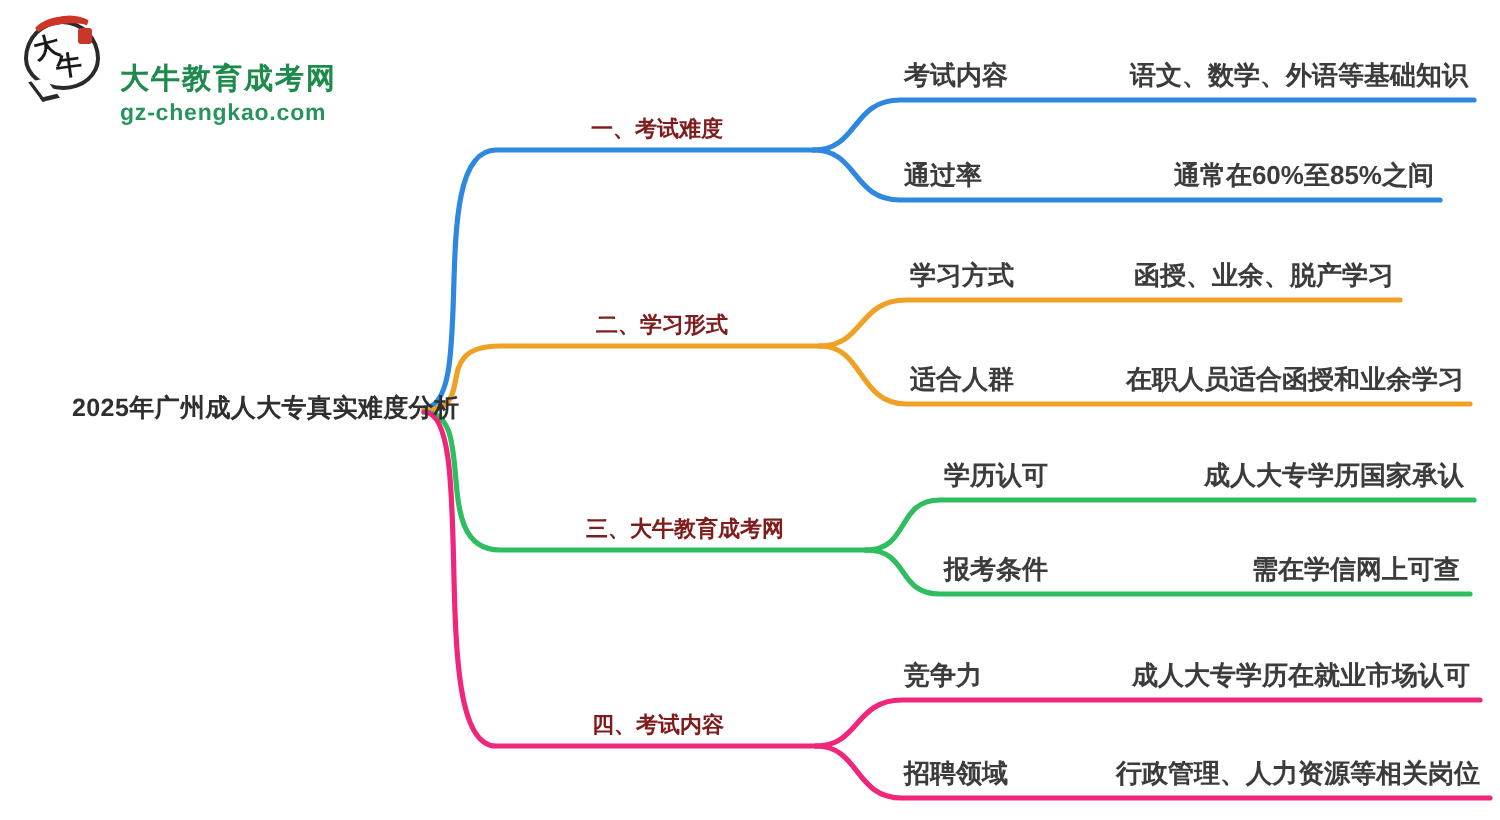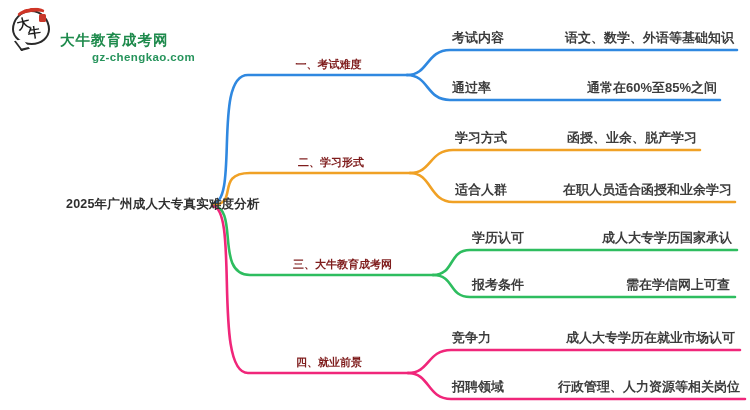--- a/index.html
+++ b/index.html
@@ -6,21 +6,21 @@
   .canvas{
     position:relative;width:750px;height:410px;background:#ffffff;
     font-family:"Liberation Sans","DejaVu Sans",sans-serif;overflow:hidden;
   }
   svg.links{position:absolute;left:0;top:0;width:750px;height:410px;}
   svg.links path{fill:none;stroke-width:2.6;stroke-linecap:round;stroke-linejoin:round;}
 
   .root-title{
     position:absolute;left:36px;top:195px;width:180px;height:18px;
     font-size:12.5px;font-weight:700;color:#2f2f2f;letter-spacing:0.2px;
-    display:flex;align-items:center;white-space:nowrap;margin-left:30px;
+    display:flex;align-items:center;white-space:nowrap;
   }
   .branch-label{
     position:absolute;height:18px;display:flex;align-items:flex-end;justify-content:center;
     font-size:11px;font-weight:700;color:#7f1d1d;white-space:nowrap;
   }
   .row{
     position:absolute;height:18px;display:flex;align-items:flex-end;justify-content:space-between;
     font-size:13px;font-weight:600;color:#3c3c3c;white-space:nowrap;padding-right:3px;box-sizing:border-box;
   }
   .row .lbl{flex:0 0 auto;text-align:center;}
@@ -75,21 +75,21 @@
   <div class="logo">
     <div class="bubble">
       <div class="arc"></div>
       <span class="ch1">大</span>
       <span class="ch2">牛</span>
       <div class="seal"></div>
       <div class="tail"></div>
     </div>
     <div class="logo-text">
       <div class="logo-name" style="color: rgb(30, 138, 76);">大牛教育成考网</div>
-      <div class="logo-url" style="color: rgb(39, 148, 92); margin-left: 32px;">gz-chengkao.com</div>
+      <div class="logo-url" style="color: rgb(39, 148, 92);">gz-chengkao.com</div>
     </div>
   </div>
 
   <div class="root-title">2025年广州成人大专真实难度分析</div>
 
   <div class="branch-label" style="left:250px;top:54px;width:157px">一、考试难度</div>
   <div class="row" style="left:452px;top:29px;width:285px">
     <span class="lbl">考试内容</span>
     <span class="val">语文、数学、外语等基础知识</span>
   </div>
@@ -111,21 +111,21 @@
   <div class="branch-label" style="left:252px;top:254px;width:181px">三、大牛教育成考网</div>
   <div class="row" style="left:472px;top:229px;width:263px">
     <span class="lbl">学历认可</span>
     <span class="val">成人大专学历国家承认</span>
   </div>
   <div class="row" style="left:472px;top:276px;width:261px">
     <span class="lbl">报考条件</span>
     <span class="val">需在学信网上可查</span>
   </div>
 
-  <div class="branch-label" style="left:250px;top:352px;width:158px">四、就业前景</div>
+  <div class="branch-label" style="left:250px;top:352px;width:158px">四、考试内容</div>
   <div class="row" style="left:452px;top:378px;width:291px">
     <span class="lbl">招聘领域</span>
     <span class="val">行政管理、人力资源等相关岗位</span>
   </div>
   <div class="row" style="left:452px;top:329px;width:286px">
     <span class="lbl">竞争力</span>
     <span class="val">成人大专学历在就业市场认可</span>
   </div>
 
 </div>

